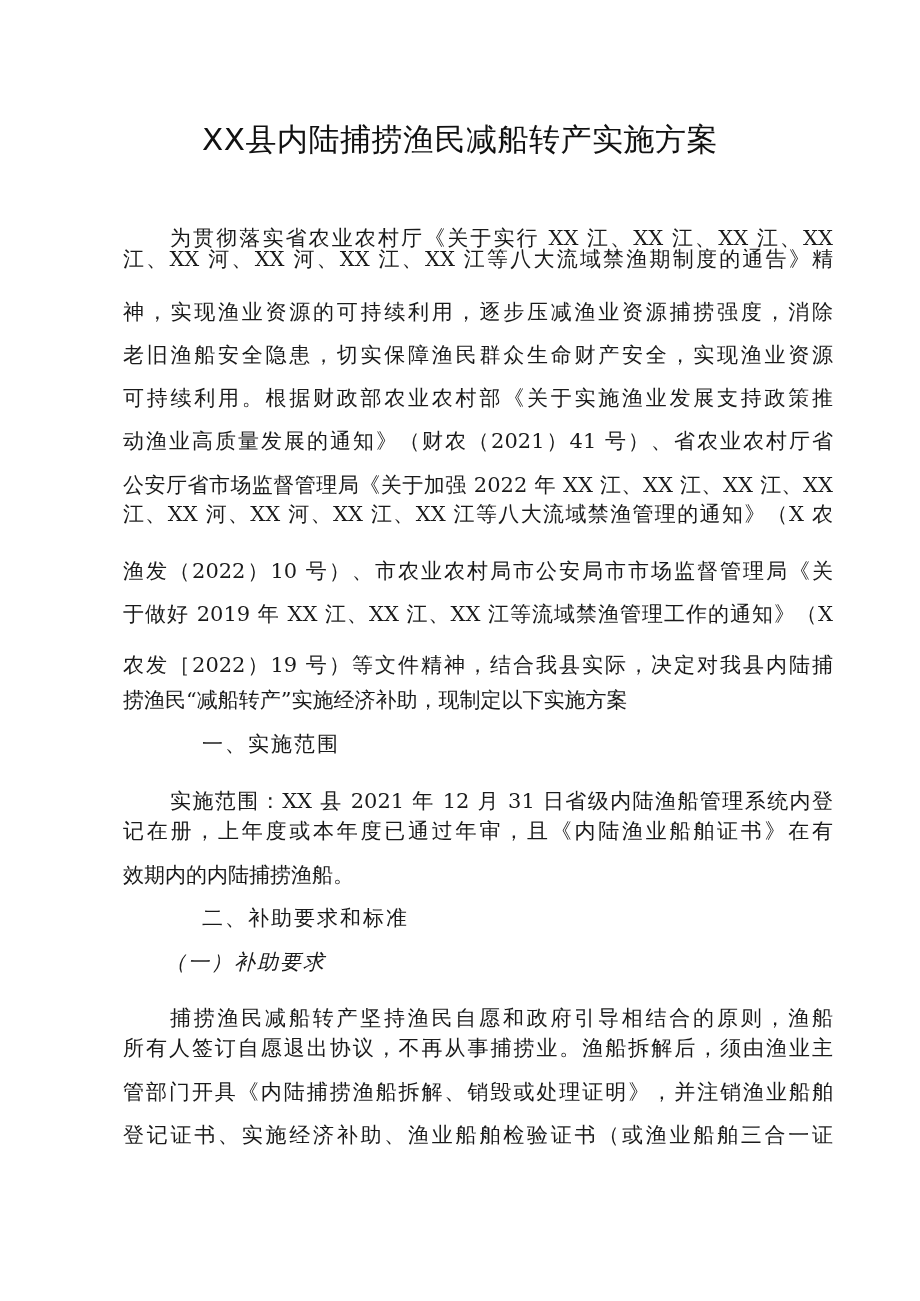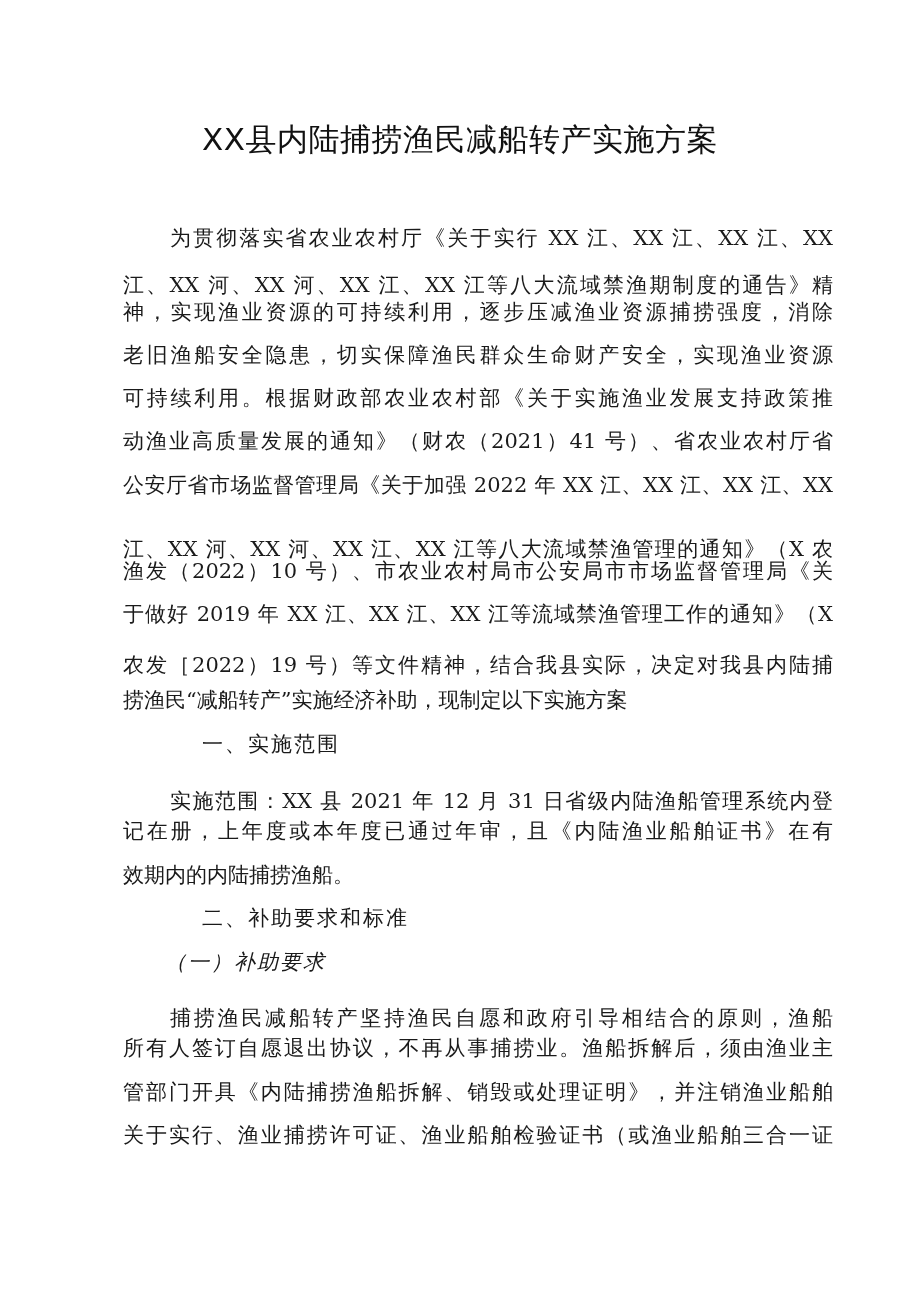--- a/index.html
+++ b/index.html
@@ -55,42 +55,42 @@
   </style>
 </head>
 <body>
 
 <div class="page">
 
   <h1 class="title">XX县内陆捕捞渔民减船转产实施方案</h1>
 
   <div>
     <div class="line indent" style="top:210px">为贯彻落实省农业农村厅《关于实行 XX 江、XX 江、XX 江、XX</div>
-    <div class="line" style="top:270px">江、XX 河、XX 河、XX 江、XX 江等八大流域禁渔期制度的通告》精</div>
+    <div class="line" style="top:244px">江、XX 河、XX 河、XX 江、XX 江等八大流域禁渔期制度的通告》精</div>
     <div class="line" style="top:297px">神，实现渔业资源的可持续利用，逐步压减渔业资源捕捞强度，消除</div>
     <div class="line" style="top:340px">老旧渔船安全隐患，切实保障渔民群众生命财产安全，实现渔业资源</div>
     <div class="line" style="top:383px">可持续利用。根据财政部农业农村部《关于实施渔业发展支持政策推</div>
     <div class="line" style="top:426px">动渔业高质量发展的通知》（财农（2021）41 号）、省农业农村厅省</div>
     <div class="line" style="top:470px">公安厅省市场监督管理局《关于加强 2022 年 XX 江、XX 江、XX 江、XX</div>
-    <div class="line" style="top:534px">江、XX 河、XX 河、XX 江、XX 江等八大流域禁渔管理的通知》（X 农</div>
+    <div class="line" style="top:499px">江、XX 河、XX 河、XX 江、XX 江等八大流域禁渔管理的通知》（X 农</div>
     <div class="line" style="top:556px">渔发（2022）10 号）、市农业农村局市公安局市市场监督管理局《关</div>
     <div class="line" style="top:599px">于做好 2019 年 XX 江、XX 江、XX 江等流域禁渔管理工作的通知》（X</div>
     <div class="line" style="top:650px">农发［2022）19 号）等文件精神，结合我县实际，决定对我县内陆捕</div>
     <div class="line last" style="top:685px">捞渔民“减船转产”实施经济补助，现制定以下实施方案</div>
   </div>
 
   <div>
     <div class="line heading" style="top:729px">一、实施范围</div>
     <div class="line indent" style="top:773px">实施范围：XX 县 2021 年 12 月 31 日省级内陆渔船管理系统内登</div>
     <div class="line" style="top:816px">记在册，上年度或本年度已通过年审，且《内陆渔业船舶证书》在有</div>
     <div class="line last" style="top:860px">效期内的内陆捕捞渔船。</div>
   </div>
 
   <div>
     <div class="line heading" style="top:903px">二、补助要求和标准</div>
     <div class="line subheading" style="top:947px">（一）补助要求</div>
     <div class="line indent" style="top:990px">捕捞渔民减船转产坚持渔民自愿和政府引导相结合的原则，渔船</div>
     <div class="line" style="top:1033px">所有人签订自愿退出协议，不再从事捕捞业。渔船拆解后，须由渔业主</div>
     <div class="line" style="top:1077px">管部门开具《内陆捕捞渔船拆解、销毁或处理证明》，并注销渔业船舶</div>
-    <div class="line" style="top:1120px">关于实行、渔业捕捞许可证、渔业船舶检验证书（或渔业船舶三合一证</div>
+    <div class="line" style="top:1120px">登记证书、实施经济补助、渔业船舶检验证书（或渔业船舶三合一证</div>
   </div>
 
 </div>
 
 </body></html>

